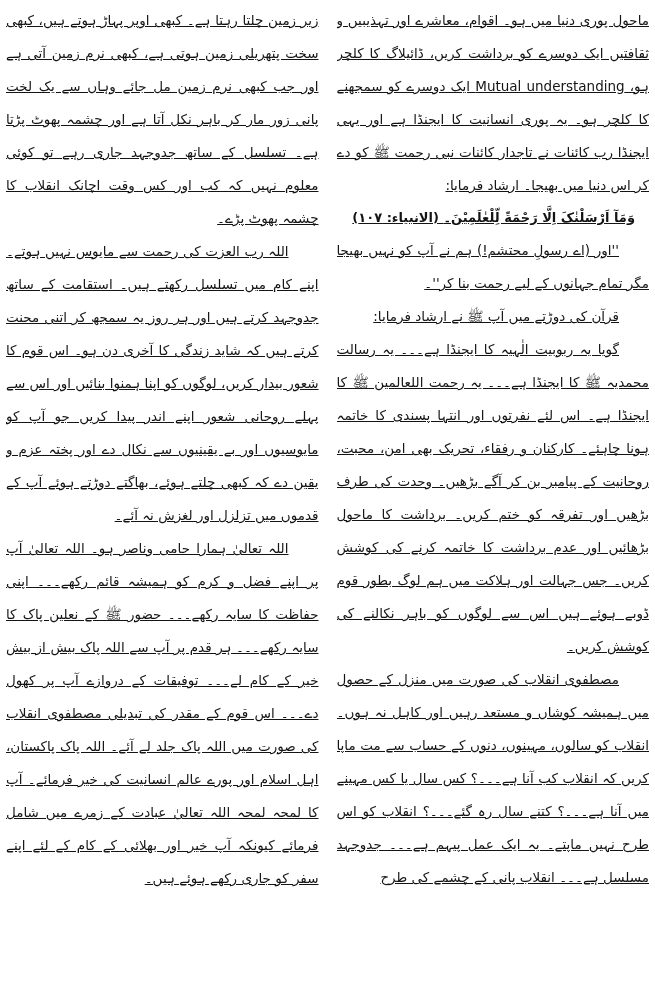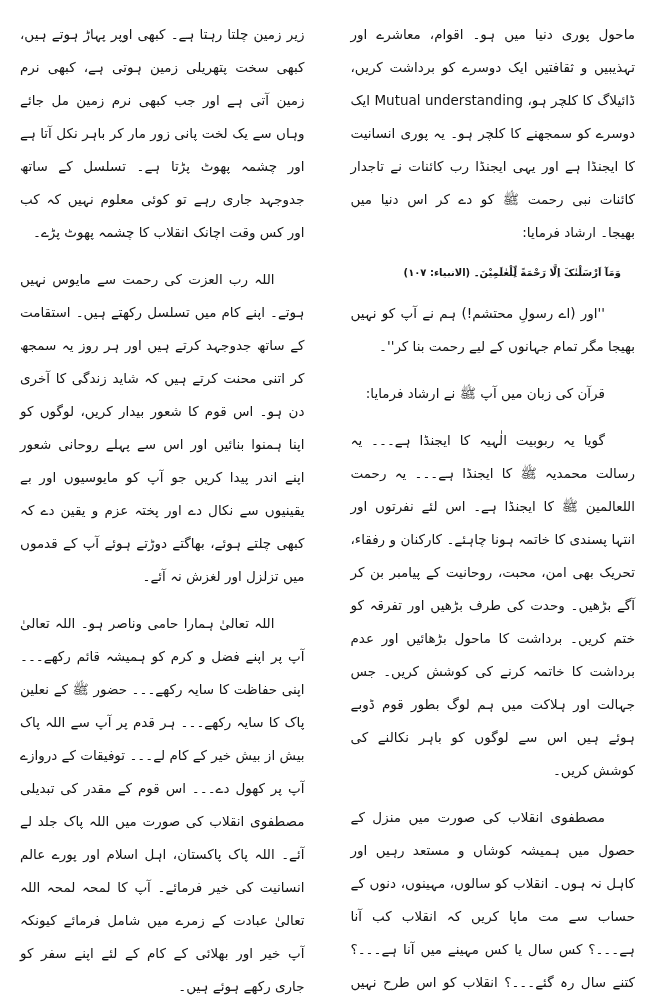--- a/index.html
+++ b/index.html
@@ -27,57 +27,58 @@
   .col {
     flex: 1 1 0;
     min-width: 0;
     overflow: hidden;
     text-align: justify;
     font-size: 13.5px;
     line-height: 33px;
     direction: rtl;
   }
   .col p {
-    margin: 14px;
+    margin: 0;
     padding: 0;
+    text-decoration: underline;
   }
   
   .para-indent {
     text-indent: 30px;
   }
   
   .para-cont {
     text-indent: 0;
   }
   .verse {
     font-weight: bold;
-    font-size: 10px;
+    font-size: 13px;
     text-indent: 14px;
-    line-height: 20px;
+    line-height: 32px;
   }
   .verse .ref {
     font-weight: bold;
   }
   .translation {
     text-indent: 30px;
   }
 </style>
 </head>
 <body>
 
 <div class="page">
 
   <section class="col">
     <p class="para-cont">ماحول پوری دنیا میں ہو۔ اقوام، معاشرے اور تہذیبیں و ثقافتیں ایک دوسرے کو برداشت کریں، ڈائیلاگ کا کلچر ہو، Mutual understanding ایک دوسرے کو سمجھنے کا کلچر ہو۔ یہ پوری انسانیت کا ایجنڈا ہے اور یہی ایجنڈا رب کائنات نے تاجدار کائنات نبی رحمت ﷺ کو دے کر اس دنیا میں بھیجا۔ ارشاد فرمایا:</p>
 
     <p class="verse"><span>وَمَآ اَرْسَلْنٰکَ اِلَّا رَحْمَةً لِّلْعٰلَمِیْنَ۔</span> <span class="ref">(الانبیاء: ۱۰۷)</span></p>
 
     <p class="translation">''اور (اے رسولِ محتشم!) ہم نے آپ کو نہیں بھیجا مگر تمام جہانوں کے لیے رحمت بنا کر''۔</p>
 
-    <p class="para-indent">قرآن کی زبان میں آپ ﷺ نے ارشاد فرمایا:</p>
+    <p class="para-indent">قرآن کی دوڑتے میں آپ ﷺ نے ارشاد فرمایا:</p>
 
 
 
     <p class="para-indent">گویا یہ ربوبیت الٰہیہ کا ایجنڈا ہے۔۔۔ یہ رسالت محمدیہ ﷺ کا ایجنڈا ہے۔۔۔ یہ رحمت اللعالمین ﷺ کا ایجنڈا ہے۔ اس لئے نفرتوں اور انتہا پسندی کا خاتمہ ہونا چاہئے۔ کارکنان و رفقاء، تحریک بھی امن، محبت، روحانیت کے پیامبر بن کر آگے بڑھیں۔ وحدت کی طرف بڑھیں اور تفرقہ کو ختم کریں۔ برداشت کا ماحول بڑھائیں اور عدم برداشت کا خاتمہ کرنے کی کوشش کریں۔ جس جہالت اور ہلاکت میں ہم لوگ بطور قوم ڈوبے ہوئے ہیں اس سے لوگوں کو باہر نکالنے کی کوشش کریں۔</p>
 
     <p class="para-indent">مصطفوی انقلاب کی صورت میں منزل کے حصول میں ہمیشہ کوشاں و مستعد رہیں اور کاہل نہ ہوں۔ انقلاب کو سالوں، مہینوں، دنوں کے حساب سے مت ماپا کریں کہ انقلاب کب آنا ہے۔۔۔؟ کس سال یا کس مہینے میں آنا ہے۔۔۔؟ کتنے سال رہ گئے۔۔۔؟ انقلاب کو اس طرح نہیں ماپتے۔ یہ ایک عمل پیہم ہے۔۔۔ جدوجہد مسلسل ہے۔۔۔ انقلاب پانی کے چشمے کی طرح</p>
   </section>
 
   <section class="col">
     <p class="para-cont">زیر زمین چلتا رہتا ہے۔ کبھی اوپر پہاڑ ہوتے ہیں، کبھی سخت پتھریلی زمین ہوتی ہے، کبھی نرم زمین آتی ہے اور جب کبھی نرم زمین مل جائے وہاں سے یک لخت پانی زور مار کر باہر نکل آتا ہے اور چشمہ پھوٹ پڑتا ہے۔ تسلسل کے ساتھ جدوجہد جاری رہے تو کوئی معلوم نہیں کہ کب اور کس وقت اچانک انقلاب کا چشمہ پھوٹ پڑے۔</p>

